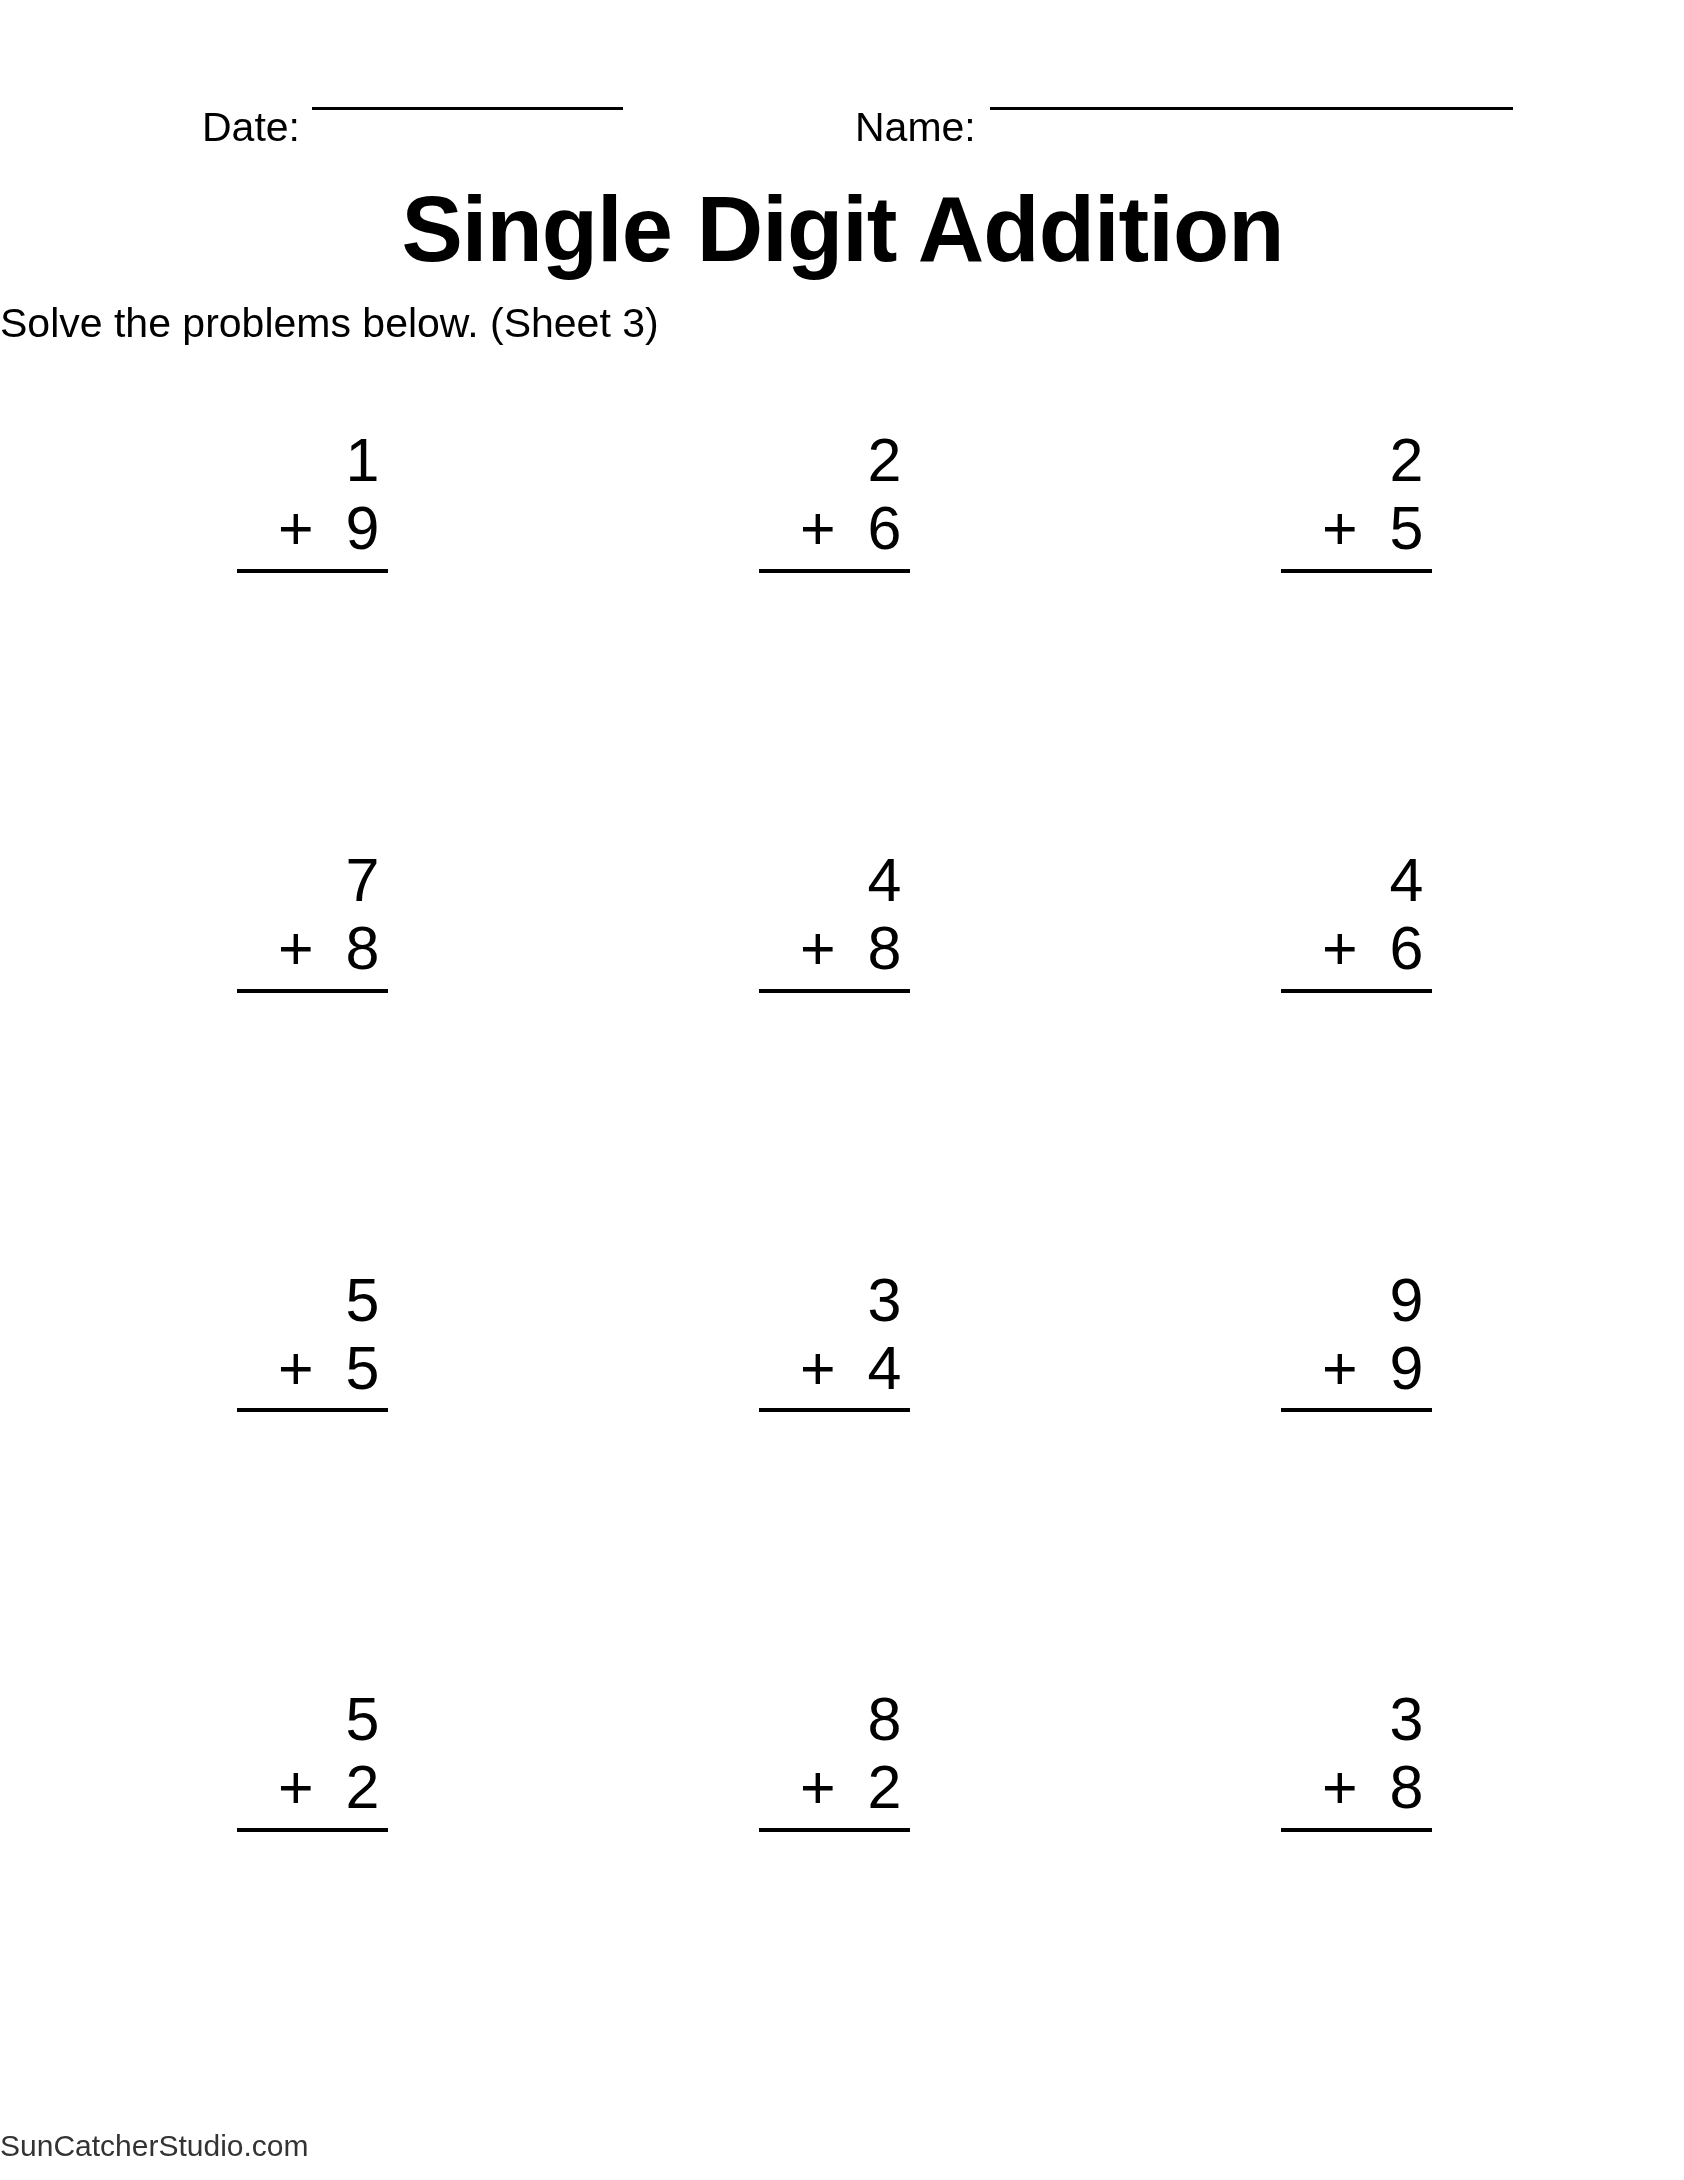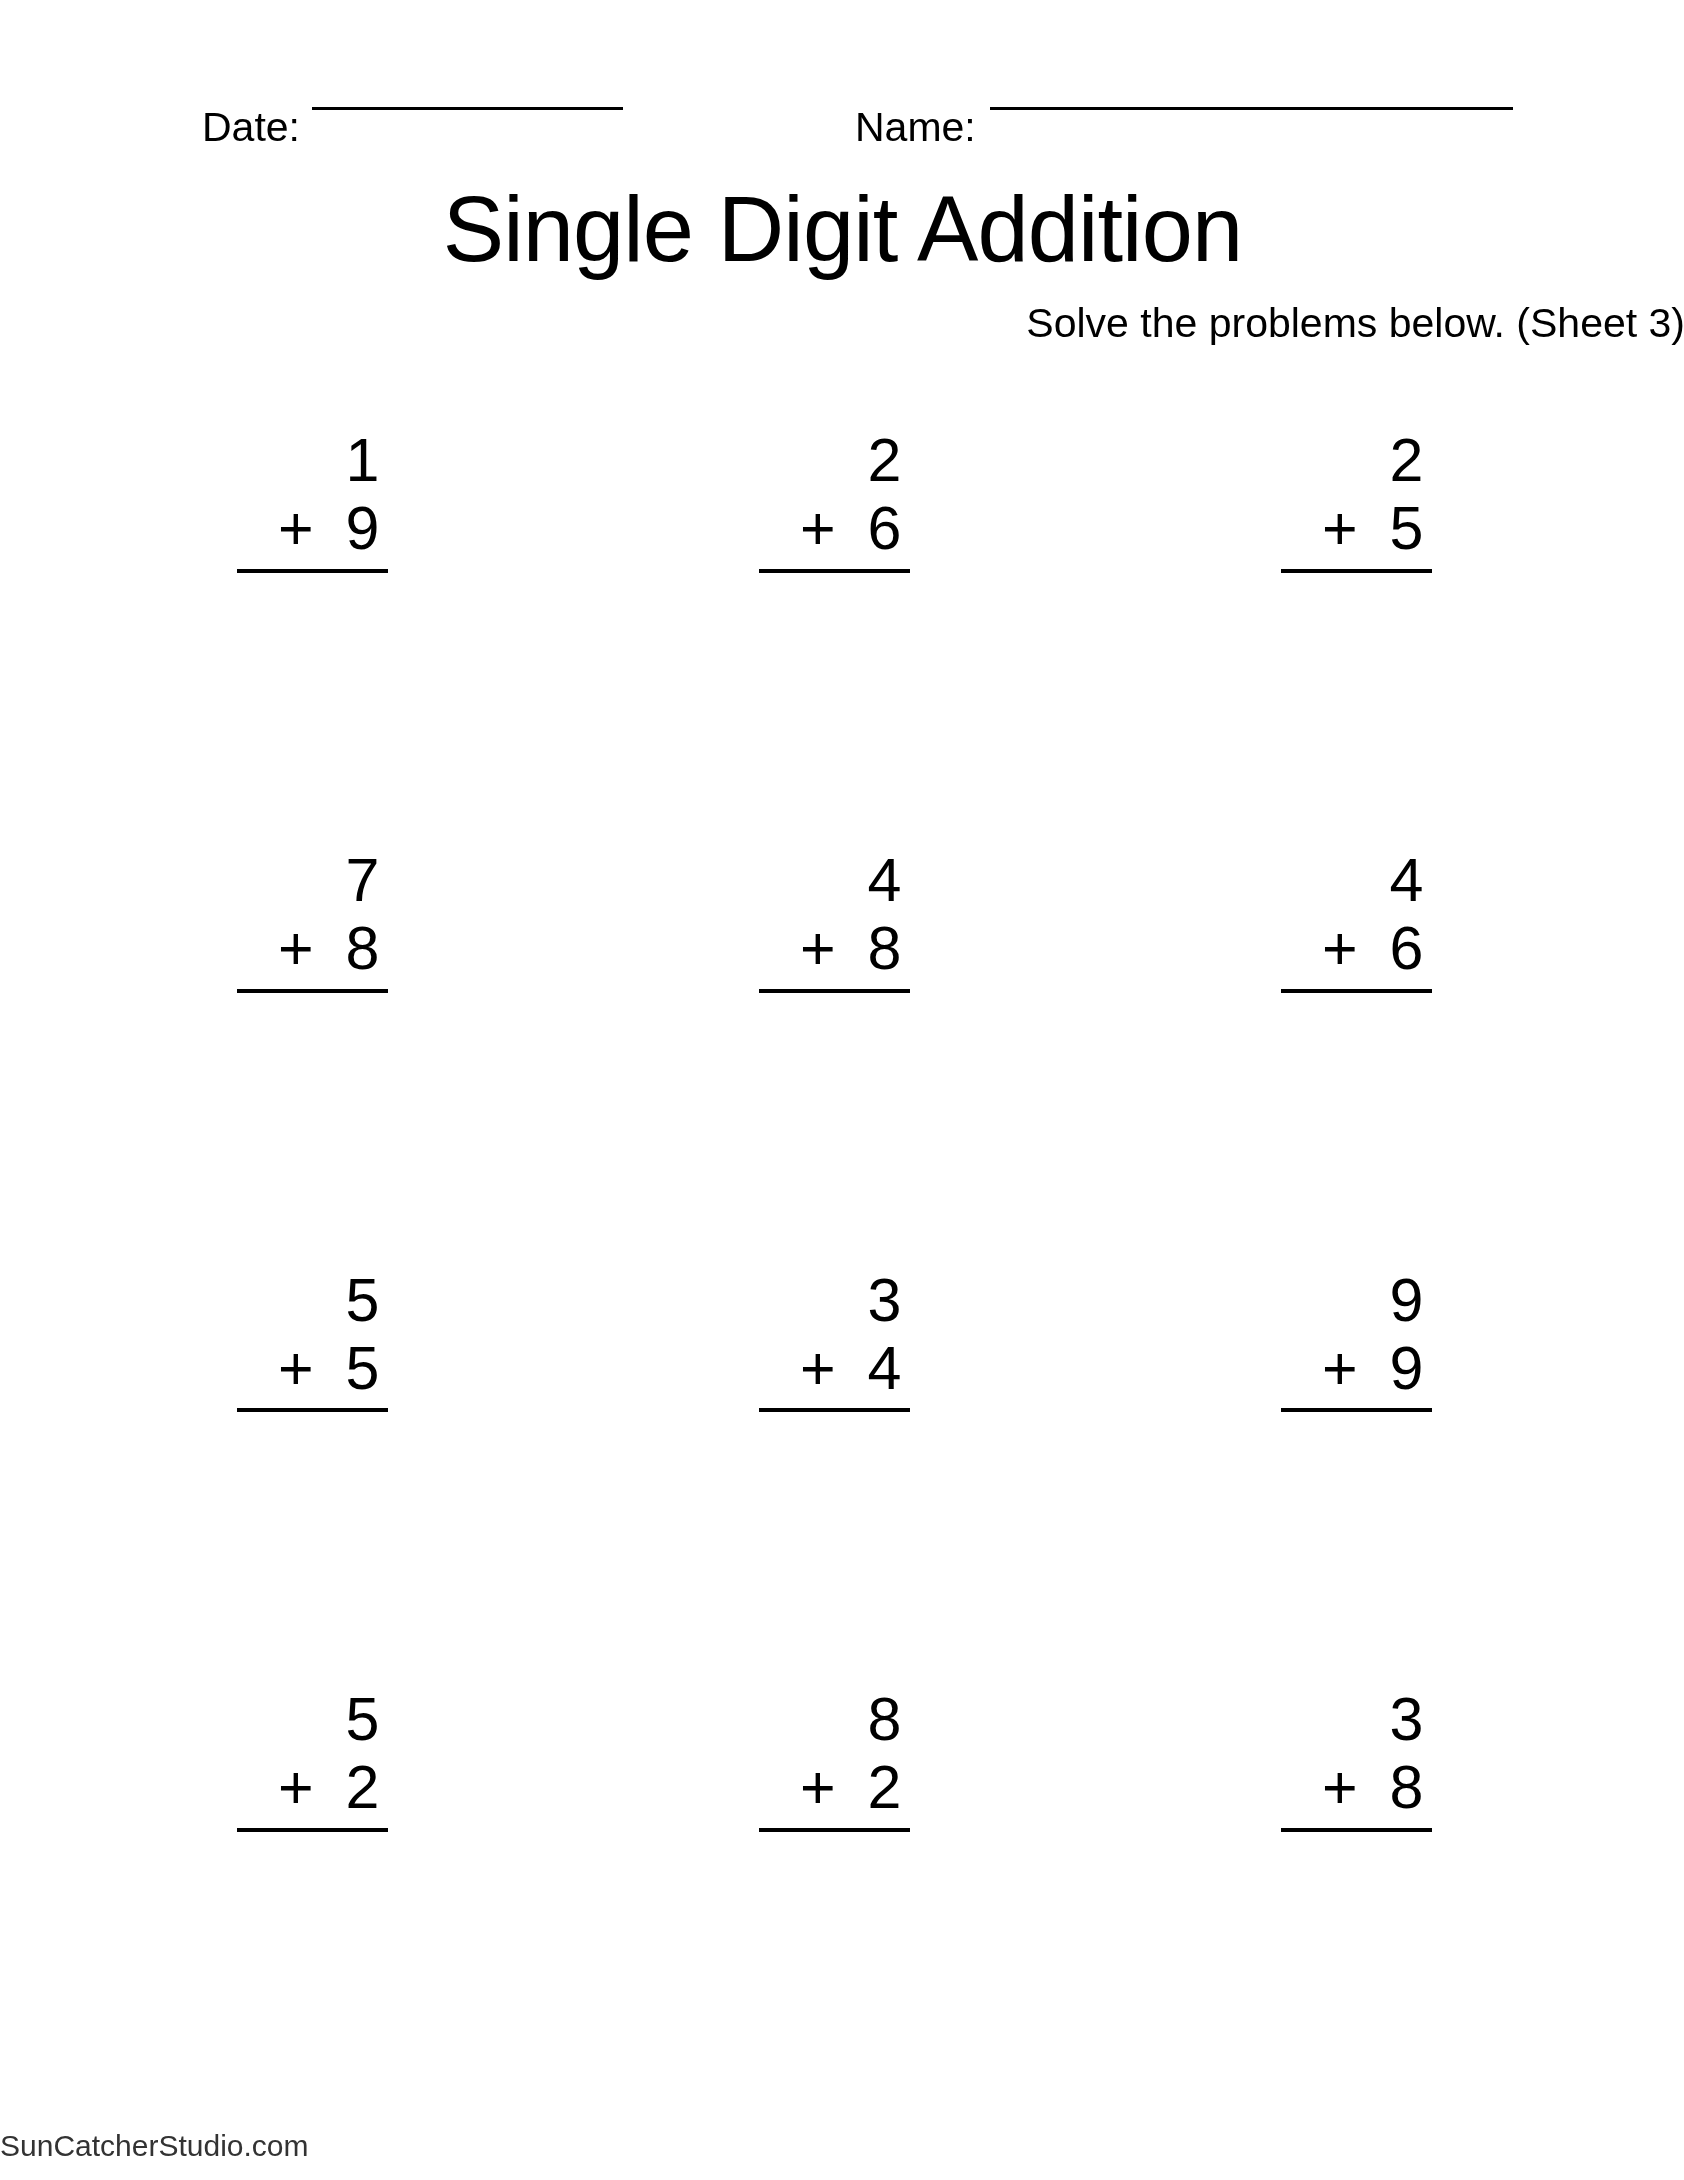--- a/index.html
+++ b/index.html
@@ -33,29 +33,29 @@
   .date-line { width: 311px; margin-left: 12px; }
   .name-line { width: 523px; margin-left: 6px; }
 
   
   .title {
     position: absolute;
     left: 0; top: 179px;
     width: 100%;
     text-align: center;
     font-size: 92px;
-    font-weight: 400;
+    font-weight: 700;
     line-height: 1.1;
     letter-spacing: -0.9px;
   }
   .subtitle {
     position: absolute;
     left: 0; top: 303px;
     width: 100%;
-    text-align: right;
+    text-align: left;
     font-size: 41px;
     line-height: 1;
   }
 
   
   .problems-grid {
     position: absolute;
     left: 237px;
     top: 426px;
     display: grid;

